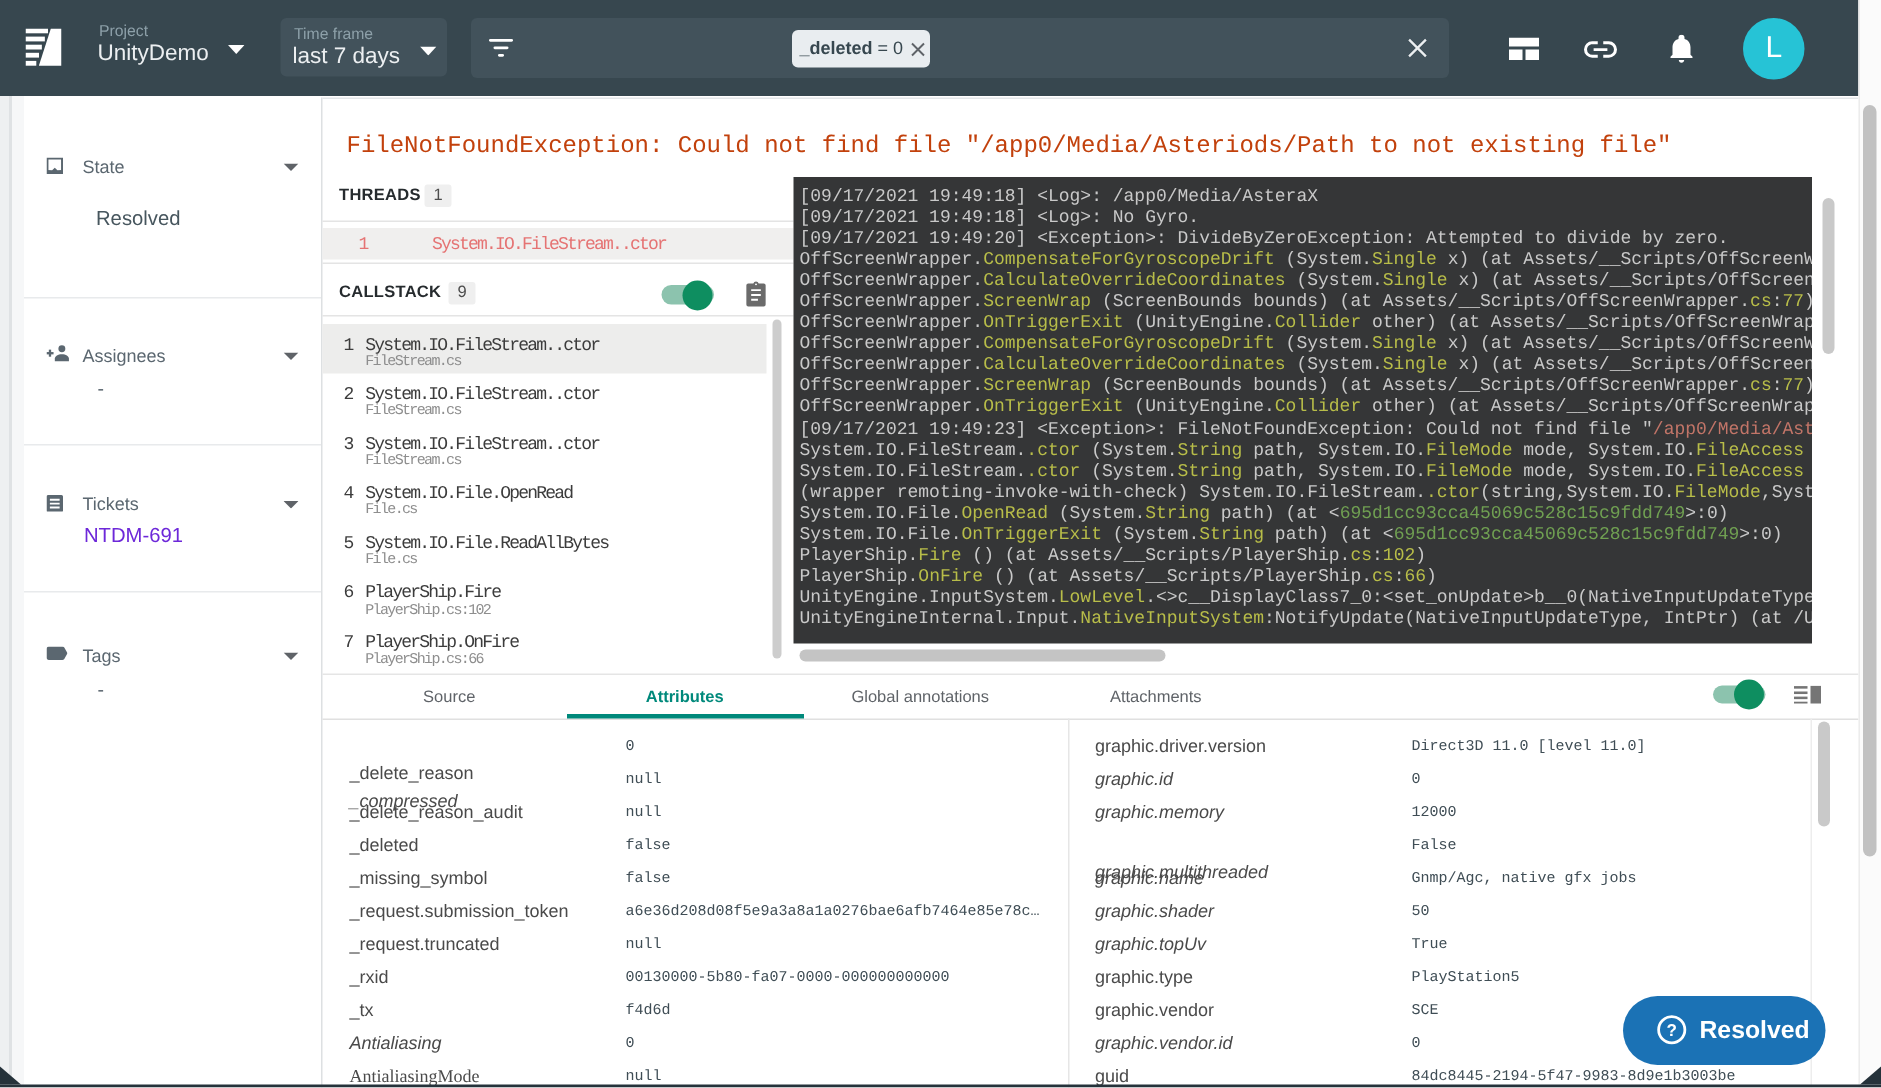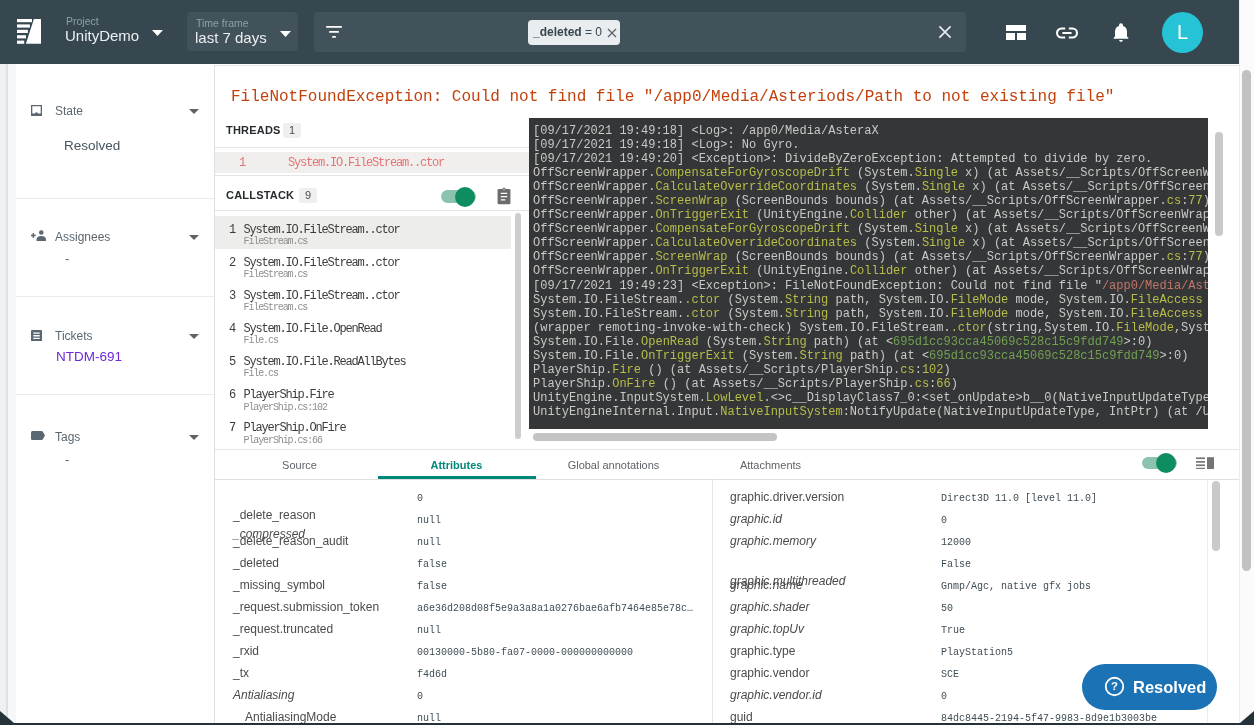--- a/index.html
+++ b/index.html
@@ -299,21 +299,21 @@
 <div class="an" style="left:233px;top:600px;">_request.submission_token</div>
 <div class="av" style="left:417px;top:602px">a6e36d208d08f5e9a3a8a1a0276bae6afb7464e85e78c…</div>
 <div class="an" style="left:233px;top:622px;">_request.truncated</div>
 <div class="av" style="left:417px;top:624px">null</div>
 <div class="an" style="left:233px;top:644px;">_rxid</div>
 <div class="av" style="left:417px;top:646px">00130000-5b80-fa07-0000-000000000000</div>
 <div class="an" style="left:233px;top:666px;">_tx</div>
 <div class="av" style="left:417px;top:668px">f4d6d</div>
 <div class="an" style="left:233px;top:688px;font-style:italic;">Antialiasing</div>
 <div class="av" style="left:417px;top:690px">0</div>
-<div class="an" style="left:245px;top:710px;">AntialiasingMode</div>
+<div class="an" style="left:233px;top:710px;font-family:Liberation Serif, serif;">AntialiasingMode</div>
 <div class="av" style="left:417px;top:712px">null</div>
 <div class="an" style="left:730px;top:490px;">graphic.driver.version</div>
 <div class="av" style="left:941px;top:492px">Direct3D 11.0 [level 11.0]</div>
 <div class="an" style="left:730px;top:512px;font-style:italic;">graphic.id</div>
 <div class="av" style="left:941px;top:514px">0</div>
 <div class="an" style="left:730px;top:534px;font-style:italic;">graphic.memory</div>
 <div class="av" style="left:941px;top:536px">12000</div>
 <div class="an" style="left:730px;top:556px;font-style:italic;margin-top:18px;">graphic.multithreaded</div>
 <div class="av" style="left:941px;top:558px">False</div>
 <div class="an" style="left:730px;top:578px;font-style:italic;">graphic.name</div>

